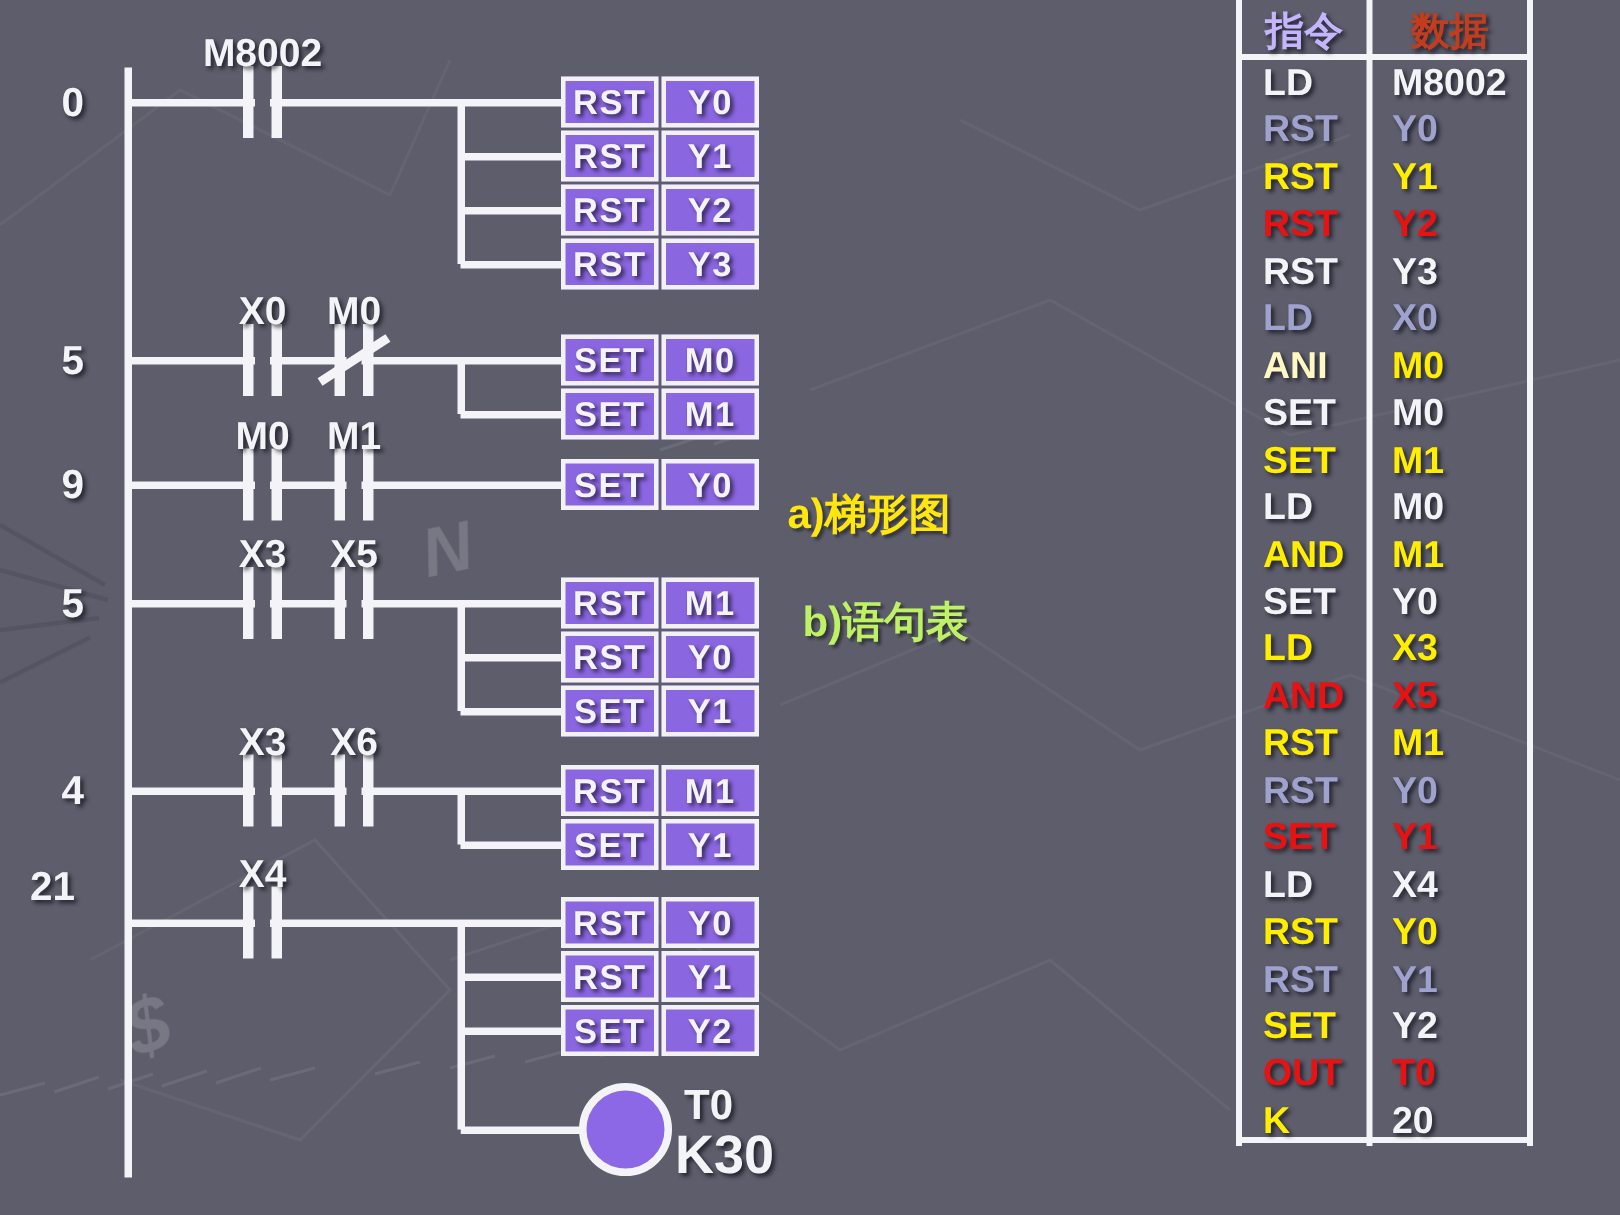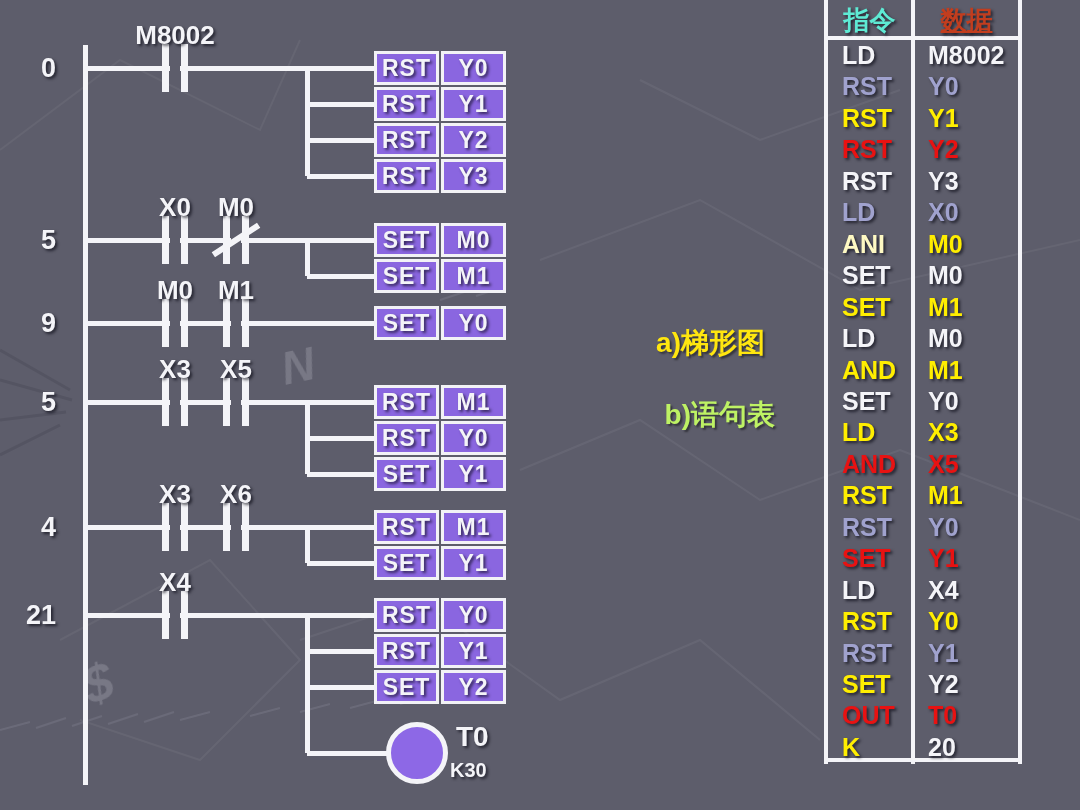--- a/index.html
+++ b/index.html
@@ -8,21 +8,21 @@
     font-family:"Liberation Sans","DejaVu Sans",sans-serif;
     font-weight:bold;
   }
   .lbl{position:absolute;white-space:nowrap;}
   .shadow{text-shadow:2px 2px 3px rgba(5,5,15,0.65);}
   .boxcell{
     position:absolute;box-sizing:border-box;border:3px solid #f2f2f6;
     display:flex;align-items:center;justify-content:center;
     font-size:23px;letter-spacing:1px;
   }
-  .cap{position:absolute;font-size:28px;text-align:right;white-space:nowrap;
+  .cap{position:absolute;font-size:28px;text-align:left;white-space:nowrap;
        text-shadow:2px 2px 2px rgba(0,0,0,0.45);}
   .watermark{position:absolute;left:790px;top:746px;color:#ffffff;white-space:nowrap;
        text-shadow:2px 2px 3px rgba(0,0,0,0.6);}
   .watermark .wm-prefix{font-size:33px;}
   .watermark .wm-rest{font-size:29px;margin-left:6px;}
   .texture{position:absolute;left:0;top:0;pointer-events:none;}
 </style>
 </head>
 <body>
 
@@ -129,52 +129,52 @@
       <div style="position: absolute; left: 231px; top: 523px; width: 10px; height: 9px; background: rgb(93, 93, 107);"></div>
       <div style="position: absolute; left: 223px; top: 503px; width: 7px; height: 48px; background: rgb(244, 244, 248);"></div>
       <div style="position: absolute; left: 242px; top: 503px; width: 7px; height: 48px; background: rgb(244, 244, 248);"></div>
       <div class="shadow" style="position: absolute; left: 166px; top: 480px; width: 140px; height: 28px; line-height: 28px; text-align: center; font-size: 26px; color: rgb(244, 244, 248);">X6</div>
       <div class="boxcell shadow" style="left: 374px; top: 510px; width: 65px; height: 34px; background: rgb(138, 102, 224); color: rgb(244, 244, 248);">RST</div>
       <div class="boxcell shadow" style="left: 441px; top: 510px; width: 65px; height: 34px; background: rgb(138, 102, 224); color: rgb(244, 244, 248);">M1</div>
       <div style="position: absolute; left: 307px; top: 560.5px; width: 71px; height: 5px; background: rgb(244, 244, 248);"></div>
       <div class="boxcell shadow" style="left: 374px; top: 546px; width: 65px; height: 34px; background: rgb(138, 102, 224); color: rgb(244, 244, 248);">SET</div>
       <div class="boxcell shadow" style="left: 441px; top: 546px; width: 65px; height: 34px; background: rgb(138, 102, 224); color: rgb(244, 244, 248);">Y1</div>
       <div style="position: absolute; left: 304.5px; top: 527px; width: 5px; height: 36px; background: rgb(244, 244, 248);"></div>
-      <div class="shadow" style="position: absolute; left: 14px; top: 600px; width: 42px; height: 30px; line-height: 30px; text-align: right; font-size: 27px; color: rgb(244, 244, 248);">21</div>
+      <div class="shadow" style="position: absolute; left: 14px; top: 576px; width: 42px; height: 30px; line-height: 30px; text-align: center; font-size: 27px; color: rgb(244, 244, 248);">21</div>
       <div style="position: absolute; left: 85px; top: 612.5px; width: 293px; height: 5px; background: rgb(244, 244, 248);"></div>
       <div style="position: absolute; left: 170px; top: 611px; width: 10px; height: 9px; background: rgb(93, 93, 107);"></div>
       <div style="position: absolute; left: 162px; top: 591px; width: 7px; height: 48px; background: rgb(244, 244, 248);"></div>
       <div style="position: absolute; left: 181px; top: 591px; width: 7px; height: 48px; background: rgb(244, 244, 248);"></div>
       <div class="shadow" style="position: absolute; left: 105px; top: 568px; width: 140px; height: 28px; line-height: 28px; text-align: center; font-size: 26px; color: rgb(244, 244, 248);">X4</div>
       <div class="boxcell shadow" style="left: 374px; top: 598px; width: 65px; height: 34px; background: rgb(138, 102, 224); color: rgb(244, 244, 248);">RST</div>
       <div class="boxcell shadow" style="left: 441px; top: 598px; width: 65px; height: 34px; background: rgb(138, 102, 224); color: rgb(244, 244, 248);">Y0</div>
       <div style="position: absolute; left: 307px; top: 648.5px; width: 71px; height: 5px; background: rgb(244, 244, 248);"></div>
       <div class="boxcell shadow" style="left: 374px; top: 634px; width: 65px; height: 34px; background: rgb(138, 102, 224); color: rgb(244, 244, 248);">RST</div>
       <div class="boxcell shadow" style="left: 441px; top: 634px; width: 65px; height: 34px; background: rgb(138, 102, 224); color: rgb(244, 244, 248);">Y1</div>
       <div style="position: absolute; left: 307px; top: 684.5px; width: 71px; height: 5px; background: rgb(244, 244, 248);"></div>
       <div class="boxcell shadow" style="left: 374px; top: 670px; width: 65px; height: 34px; background: rgb(138, 102, 224); color: rgb(244, 244, 248);">SET</div>
       <div class="boxcell shadow" style="left: 441px; top: 670px; width: 65px; height: 34px; background: rgb(138, 102, 224); color: rgb(244, 244, 248);">Y2</div>
       <div style="position: absolute; left: 304.5px; top: 615px; width: 5px; height: 138px; background: rgb(244, 244, 248);"></div>
       <div style="position: absolute; left: 307px; top: 750.5px; width: 83px; height: 5px; background: rgb(244, 244, 248);"></div>
       <div style="position: absolute; left: 386px; top: 722px; width: 62px; height: 62px; box-sizing: border-box; border-radius: 50%; border: 5px solid rgb(244, 244, 248); background: rgb(141, 104, 230);"></div>
       <div class="lbl shadow" style="position: absolute; left: 456px; top: 722px; height: 30px; line-height: 30px; font-size: 28px; color: rgb(244, 244, 248);">T0</div>
-      <div class="lbl shadow" style="position: absolute; left: 450px; top: 755px; height: 30px; line-height: 30px; font-size: 20px; color: rgb(244, 244, 248);">K30</div>
+      <div class="lbl shadow" style="position: absolute; left: 450px; top: 755px; height: 30px; line-height: 30px; font-size: 36px; color: rgb(244, 244, 248);">K30</div>
     </div>
 
   <div class="cap" style="left: 525px; top: 324px; width: 240px; color: rgb(255, 230, 15);">a)梯形图</div>
   <div class="cap" style="left: 535px; top: 396px; width: 240px; color: #bef264;">b)语句表</div>
 
   <div id="iltable">
       <div style="position: absolute; left: 824px; top: 0px; width: 4px; height: 764px; background: rgb(244, 244, 248);"></div>
       <div style="position: absolute; left: 911px; top: 0px; width: 4px; height: 764px; background: rgb(244, 244, 248);"></div>
       <div style="position: absolute; left: 1018px; top: 0px; width: 4px; height: 764px; background: rgb(244, 244, 248);"></div>
       <div style="position: absolute; left: 824px; top: 36px; width: 198px; height: 4px; background: rgb(244, 244, 248);"></div>
       <div style="position: absolute; left: 824px; top: 758px; width: 198px; height: 4px; background: rgb(244, 244, 248);"></div>
-      <div class="shadow" style="position: absolute; left: 830px; top: 5px; width: 79px; height: 30px; line-height: 30px; text-align: center; font-size: 26px; color: #5eead4;">指令</div>
-      <div class="shadow" style="position: absolute; left: 917px; top: 5px; width: 99px; height: 30px; line-height: 30px; text-align: center; font-size: 26px; color: rgb(194, 61, 30); text-decoration: underline;">数据</div>
+      <div class="shadow" style="position: absolute; left: 830px; top: 5px; width: 79px; height: 30px; line-height: 30px; text-align: center; font-size: 26px; color: #c4b5fd;">指令</div>
+      <div class="shadow" style="position: absolute; left: 917px; top: 5px; width: 99px; height: 30px; line-height: 30px; text-align: center; font-size: 26px; color: rgb(194, 61, 30);">数据</div>
       <div class="lbl shadow" style="position: absolute; left: 842px; top: 41px; height: 28px; line-height: 28px; font-size: 25px; color: rgb(244, 244, 248);">LD</div>
       <div class="lbl shadow" style="position: absolute; left: 928px; top: 41px; height: 28px; line-height: 28px; font-size: 25px; color: rgb(244, 244, 248);">M8002</div>
       <div class="lbl shadow" style="position: absolute; left: 842px; top: 72.45px; height: 28px; line-height: 28px; font-size: 25px; color: rgb(160, 162, 206);">RST</div>
       <div class="lbl shadow" style="position: absolute; left: 928px; top: 72.45px; height: 28px; line-height: 28px; font-size: 25px; color: rgb(160, 162, 206);">Y0</div>
       <div class="lbl shadow" style="position: absolute; left: 842px; top: 103.9px; height: 28px; line-height: 28px; font-size: 25px; color: rgb(255, 238, 0);">RST</div>
       <div class="lbl shadow" style="position: absolute; left: 928px; top: 103.9px; height: 28px; line-height: 28px; font-size: 25px; color: rgb(255, 238, 0);">Y1</div>
       <div class="lbl shadow" style="position: absolute; left: 842px; top: 135.35px; height: 28px; line-height: 28px; font-size: 25px; color: rgb(232, 18, 18);">RST</div>
       <div class="lbl shadow" style="position: absolute; left: 928px; top: 135.35px; height: 28px; line-height: 28px; font-size: 25px; color: rgb(232, 18, 18);">Y2</div>
       <div class="lbl shadow" style="position: absolute; left: 842px; top: 166.8px; height: 28px; line-height: 28px; font-size: 25px; color: rgb(244, 244, 248);">RST</div>
       <div class="lbl shadow" style="position: absolute; left: 928px; top: 166.8px; height: 28px; line-height: 28px; font-size: 25px; color: rgb(244, 244, 248);">Y3</div>

